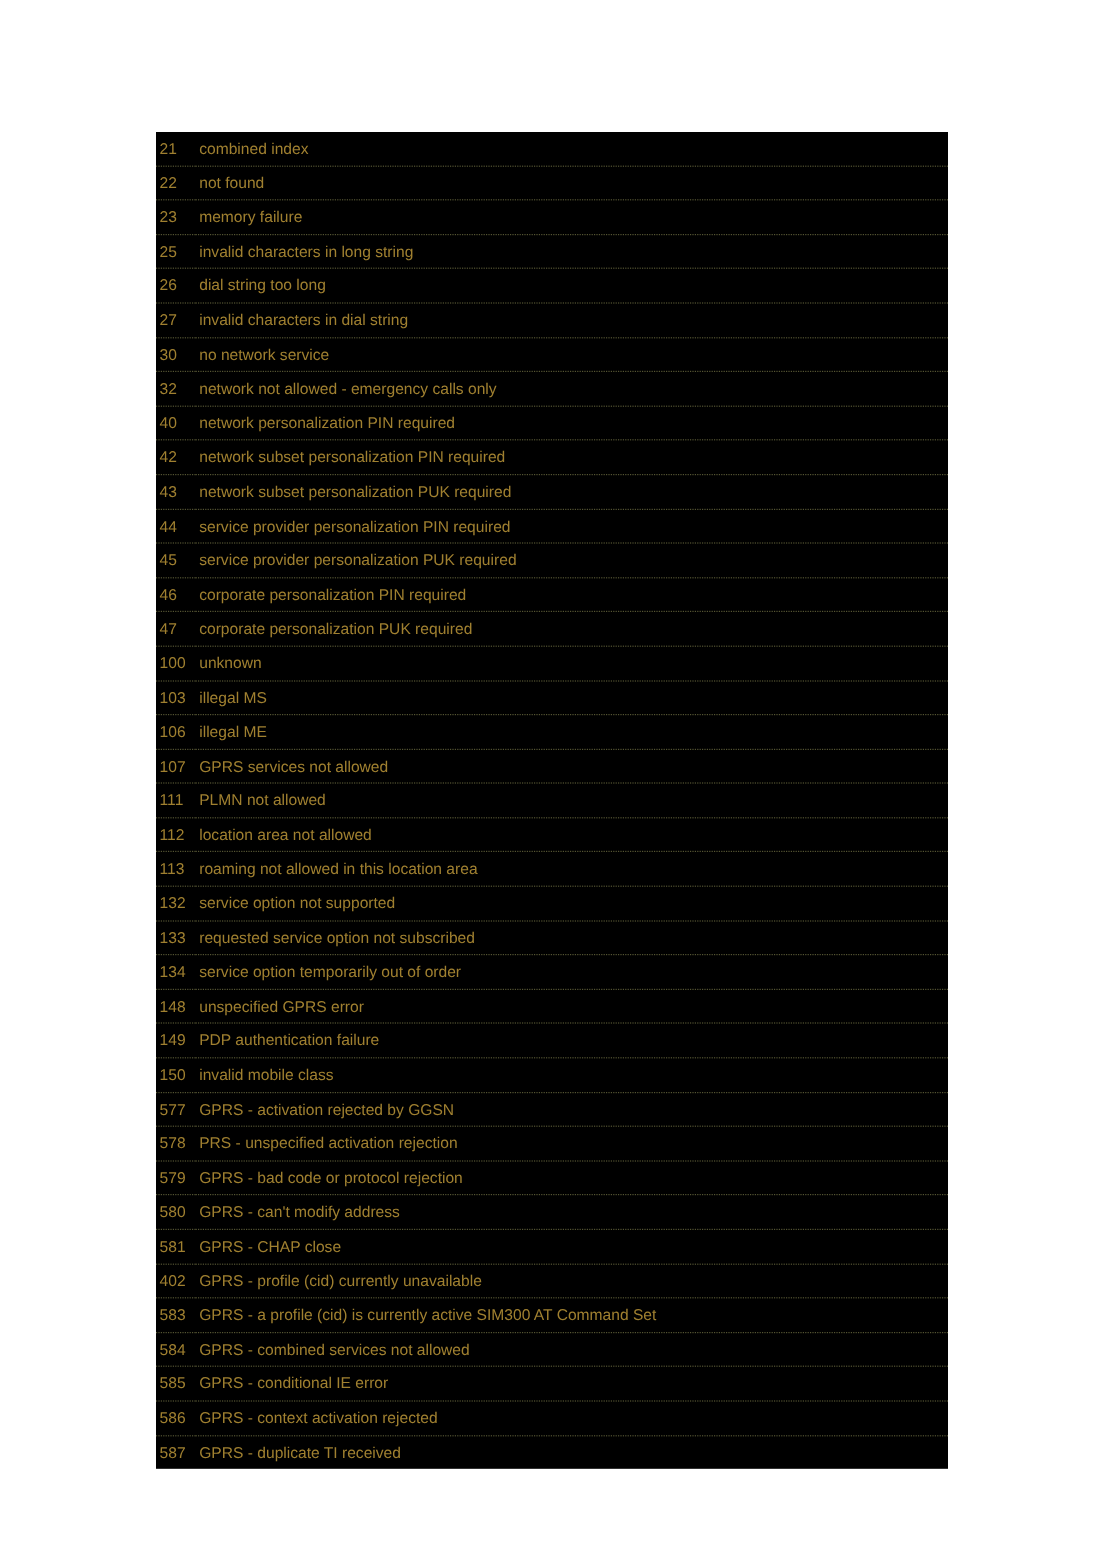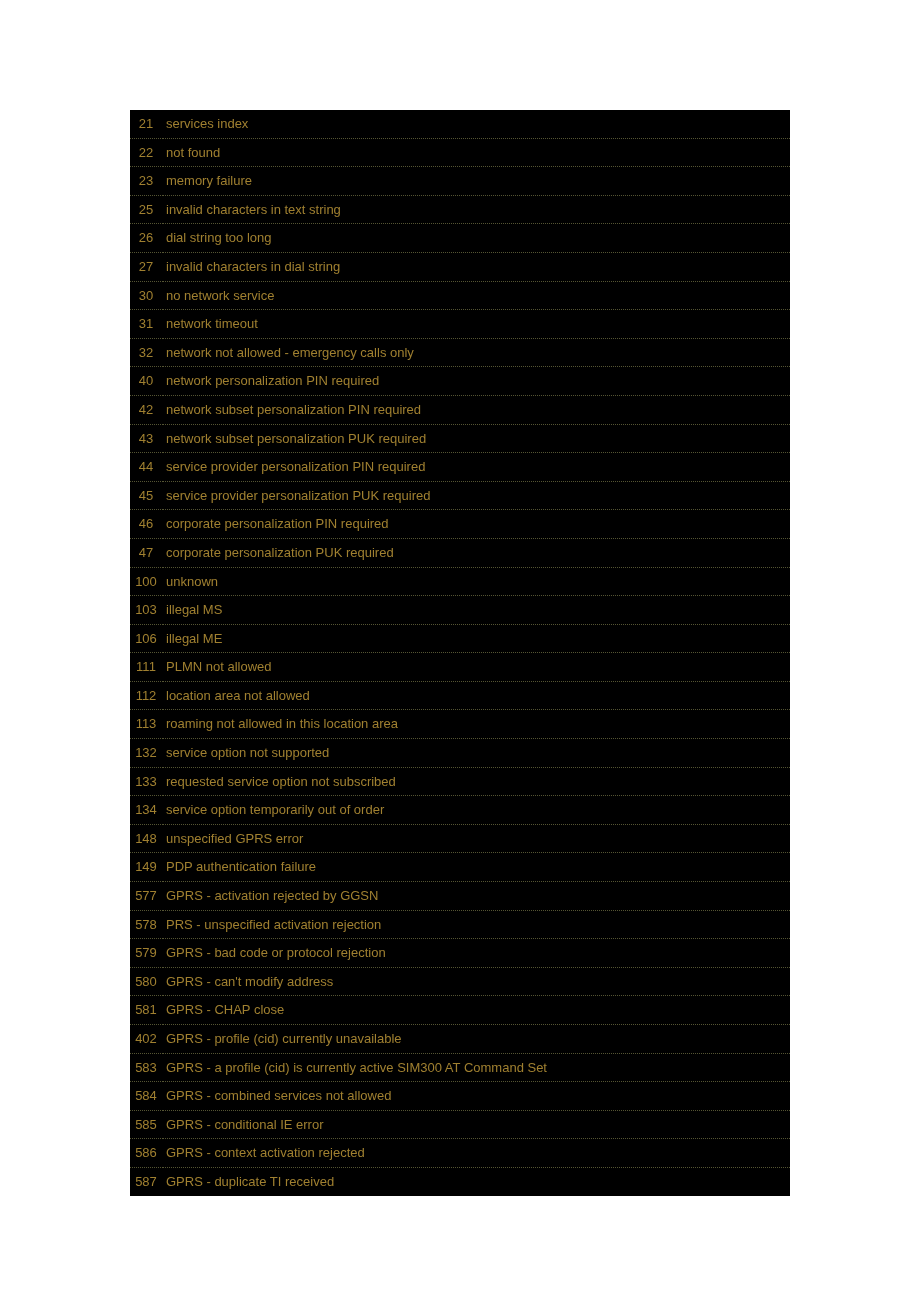--- a/index.html
+++ b/index.html
@@ -26,66 +26,62 @@
     border-top: 1px dotted #555533;
     padding: 6px 4px 6px 3px;
     vertical-align: middle;
     line-height: 1.2;
   }
   .tbl tr:first-child td {
     border-top: none;
   }
   .tbl td.code {
     width: 26px;
-    text-align: center;
+    text-align: left;
     white-space: nowrap;
   }
   .tbl td.desc {
     text-align: left;
   }
 </style>
 </head>
 <body>
 
 <div class="page">
   <table class="tbl">
     <tbody id="tbody">
         <tr>
           <td class="code">21</td>
-          <td class="desc">services index</td>
+          <td class="desc">combined index</td>
         </tr>
         <tr>
           <td class="code">22</td>
           <td class="desc">not found</td>
         </tr>
         <tr>
           <td class="code">23</td>
           <td class="desc">memory failure</td>
         </tr>
         <tr>
           <td class="code">25</td>
-          <td class="desc"> invalid characters in text string</td>
+          <td class="desc"> invalid characters in long string</td>
         </tr>
         <tr>
           <td class="code">26</td>
           <td class="desc"> dial string too long</td>
         </tr>
         <tr>
           <td class="code">27</td>
           <td class="desc"> invalid characters in dial string</td>
         </tr>
         <tr>
           <td class="code">30</td>
           <td class="desc">no network service</td>
         </tr>
         <tr>
-          <td class="code">31</td>
-          <td class="desc">network timeout</td>
-        </tr>
-        <tr>
           <td class="code">32</td>
           <td class="desc"> network not allowed - emergency calls only</td>
         </tr>
         <tr>
           <td class="code">40</td>
           <td class="desc"> network personalization PIN required</td>
         </tr>
         <tr>
           <td class="code">42</td>
           <td class="desc"> network subset personalization PIN required</td>
@@ -116,20 +112,24 @@
         </tr>
         <tr>
           <td class="code">103</td>
           <td class="desc">illegal MS</td>
         </tr>
         <tr>
           <td class="code">106</td>
           <td class="desc">illegal ME</td>
         </tr>
         <tr>
+          <td class="code">107</td>
+          <td class="desc"> GPRS services not allowed</td>
+        </tr>
+        <tr>
           <td class="code">111</td>
           <td class="desc"> PLMN not allowed</td>
         </tr>
         <tr>
           <td class="code">112</td>
           <td class="desc"> location area not allowed</td>
         </tr>
         <tr>
           <td class="code">113</td>
           <td class="desc"> roaming not allowed in this location area</td>
@@ -146,20 +146,24 @@
           <td class="code">134</td>
           <td class="desc"> service option temporarily out of order</td>
         </tr>
         <tr>
           <td class="code">148</td>
           <td class="desc"> unspecified GPRS error</td>
         </tr>
         <tr>
           <td class="code">149</td>
           <td class="desc"> PDP authentication failure</td>
+        </tr>
+        <tr>
+          <td class="code">150</td>
+          <td class="desc"> invalid mobile class</td>
         </tr>
         <tr>
           <td class="code">577</td>
           <td class="desc"> GPRS - activation rejected by GGSN</td>
         </tr>
         <tr>
           <td class="code">578</td>
           <td class="desc"> PRS - unspecified activation rejection</td>
         </tr>
         <tr>

